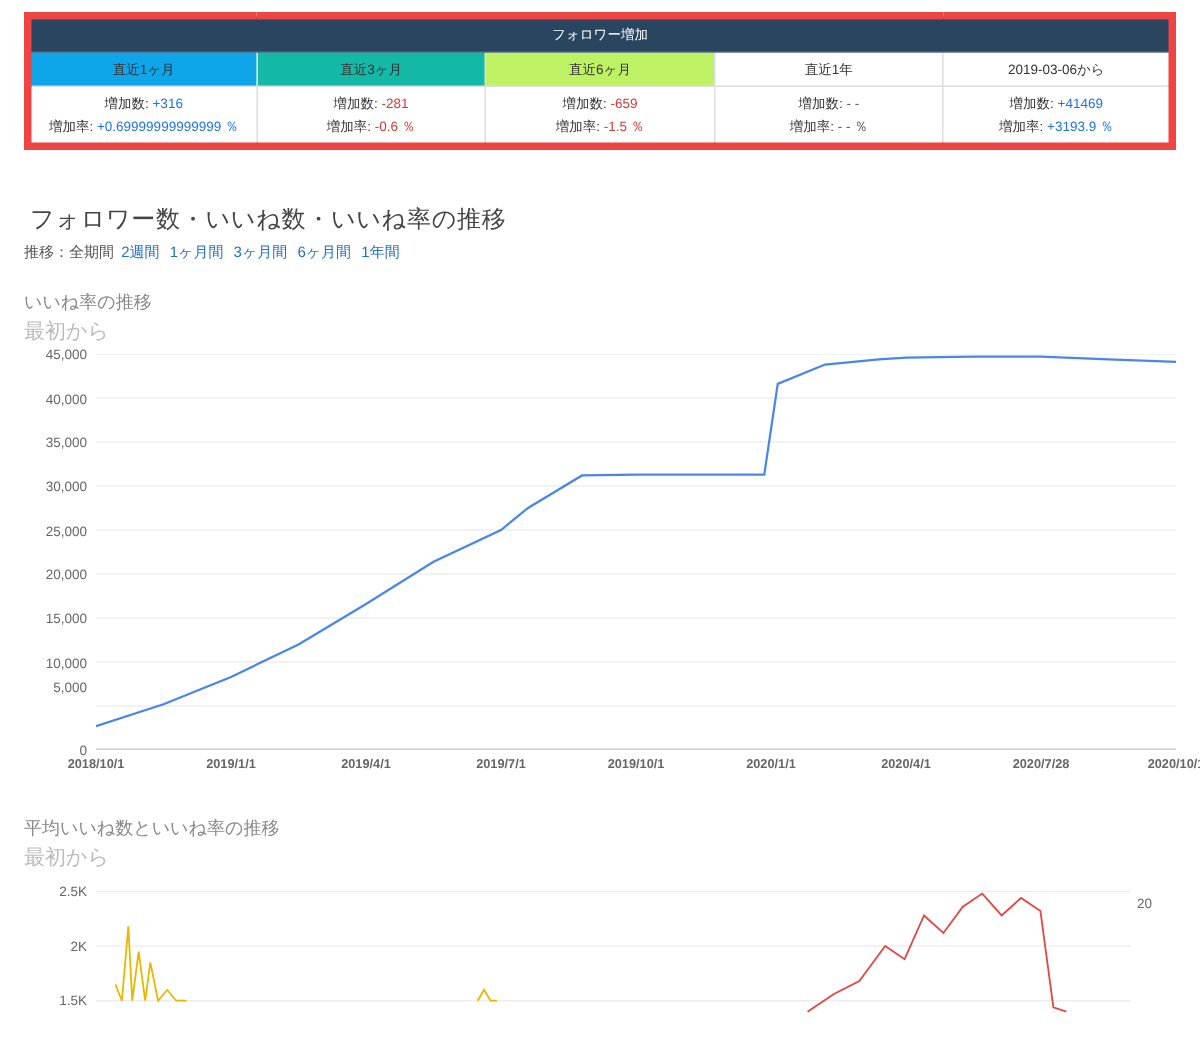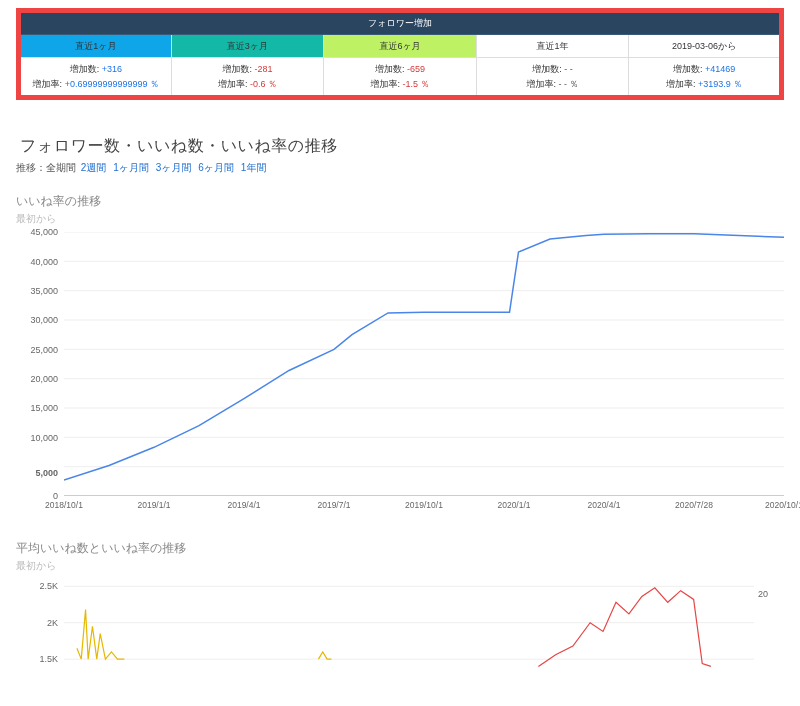--- a/index.html
+++ b/index.html
@@ -12,36 +12,36 @@
   .val-minus { color:#d43a3a; }
   .val-none  { color:#555; }
 
   .section-title { font-size:16px; color:#444; margin:36px 0 4px 4px; letter-spacing:0.5px; }
   .filter-line { font-size:10px; color:#555; margin-bottom:18px; }
   .filter-line a { color:#2270d0; text-decoration:none; margin:0 2px; cursor:pointer; }
   .filter-line .sel { color:#555; }
 
   .chart-block { margin-bottom:26px; }
   .chart-title { font-size:12px; color:#888; margin-bottom:2px; }
-  .chart-sub   { font-size:10px; color:#bbb; margin-bottom:6px; }
+  .chart-sub   { font-size:14px; color:#bbb; margin-bottom:6px; }
 
   .chart-area { position:relative; }
   .y-axis { position:absolute; left:0; top:0; bottom:18px; width:46px; }
   .y-axis .tick { position:absolute; right:4px; font-size:9px; color:#666; transform:translateY(-50%); }
   .y-axis-r { position:absolute; right:0; top:0; bottom:18px; width:30px; }
   .y-axis-r .tick { position:absolute; left:4px; font-size:9px; color:#666; transform:translateY(-50%); }
   .plot { position:absolute; left:48px; right:0; top:0; bottom:18px; }
   .plot2 { position:absolute; left:48px; right:30px; top:0; bottom:18px; }
   .grid line { stroke:#eee; stroke-width:1; }
   .baseline { stroke:#ccc; stroke-width:1; }
   .series1 { fill:none; stroke:#4a86e8; stroke-width:1.5; }
   .seriesY { fill:none; stroke:#e6b800; stroke-width:1.2; }
   .seriesR { fill:none; stroke:#e64545; stroke-width:1.2; }
   .x-axis { position:absolute; left:48px; right:0; bottom:0; height:16px; }
-  .x-axis .xt { position:absolute; font-size:8.5px; color:#666; transform:translateX(-50%); top:2px; white-space:nowrap; }
+  .x-axis .xt { position:absolute; font-size:8.5px; color:#666; transform:translateX(-50%); top:2px; white-space:nowrap;font-weight:bold; }
 </style>
 </head>
 <body>
 
 <div class="page">
 
   <table class="stats-table">
     <thead>
       <tr>
           <th colspan="5">フォロワー増加</th>
@@ -84,21 +84,21 @@
   <div class="filter-line">
     <span class="sel">推移：</span><span id="filter-holder"><span class="sel">全期間 </span><a>2週間</a> <a>1ヶ月間</a> <a>3ヶ月間</a> <a>6ヶ月間</a> <a>1年間</a> </span>
   </div>
 
   <div class="chart-block">
     <div class="chart-title">いいね率の推移</div>
     <div class="chart-sub">最初から</div>
     <div class="chart-area" id="chart1" style="height:282px;">
       <div class="y-axis" id="c1-y">
           <div class="tick" style="top: 264px;">0</div>
-          <div class="tick" style="top: 241px; font-weight: bold;">5,000</div>
+          <div class="tick" style="top: 222px;">5,000</div>
           <div class="tick" style="top: 205.333px;">10,000</div>
           <div class="tick" style="top: 176px;">15,000</div>
           <div class="tick" style="top: 146.667px; text-align: right;">20,000</div>
           <div class="tick" style="top: 117.333px;">25,000</div>
           <div class="tick" style="top: 88px;">30,000</div>
           <div class="tick" style="top: 58.6667px;">35,000</div>
           <div class="tick" style="top: 29.3333px;">40,000</div>
           <div class="tick" style="top: 0px; margin-left: 13px;">45,000</div>
         </div>
       <div class="plot" id="c1-plot"><svg width="720" height="264">

